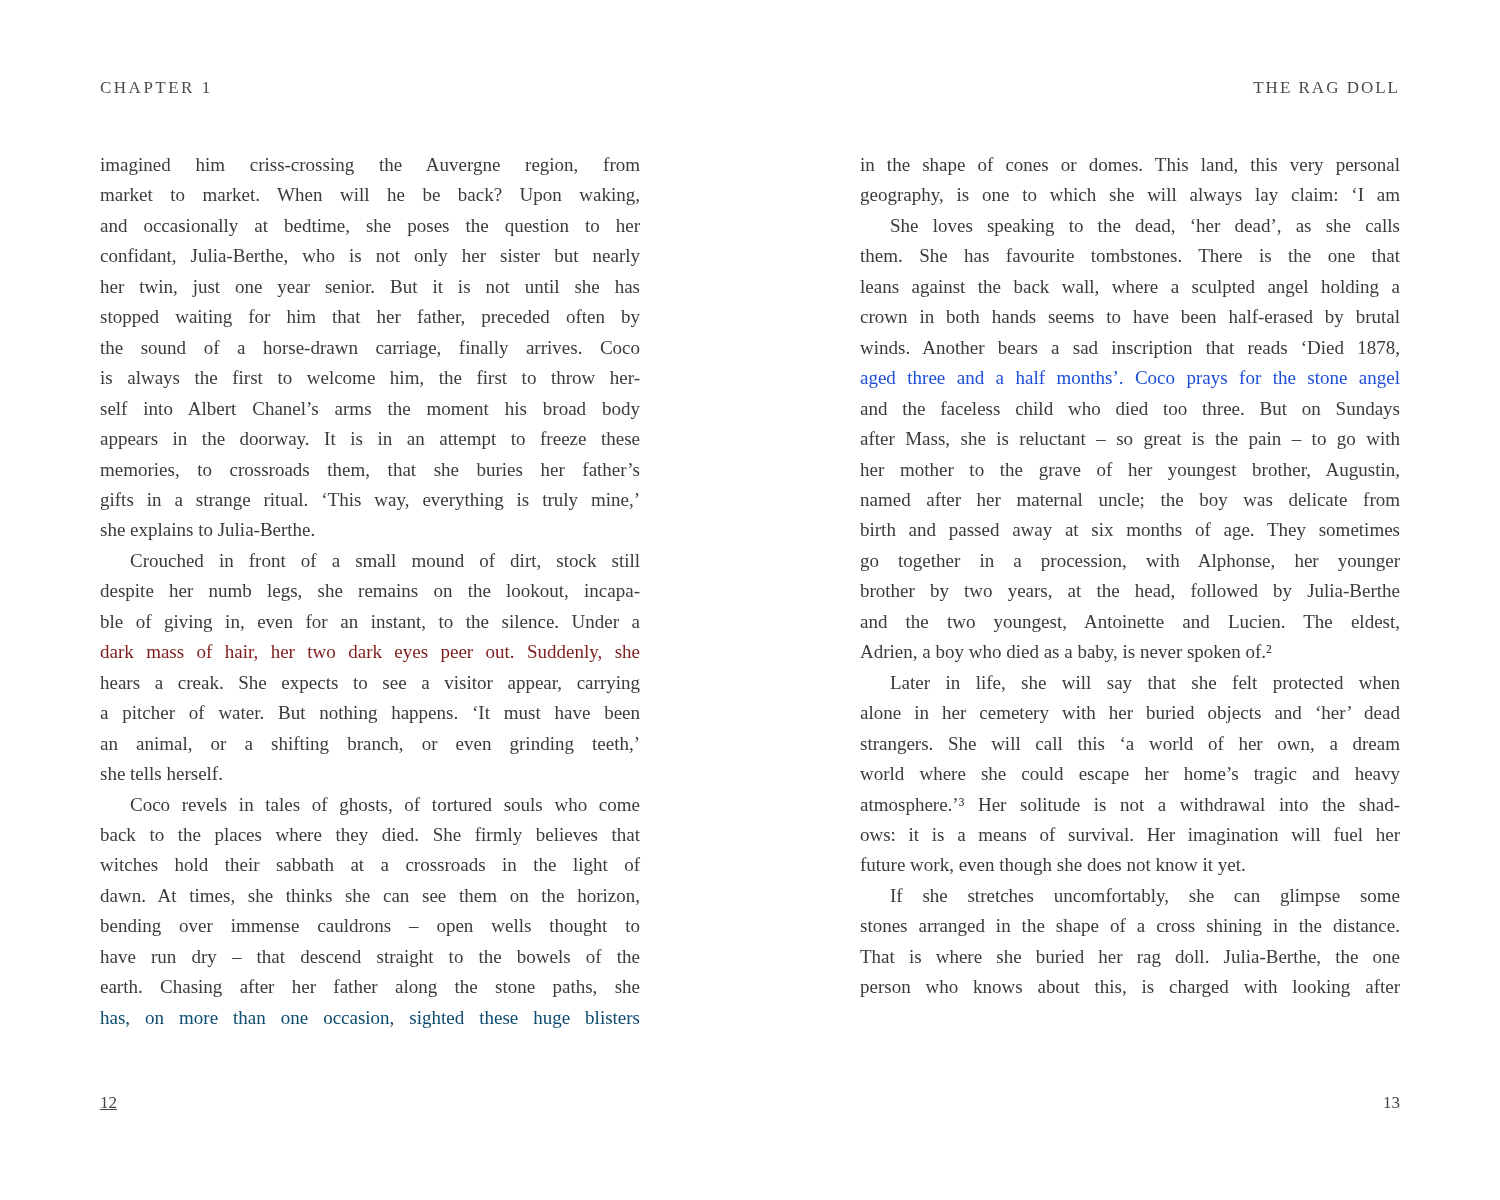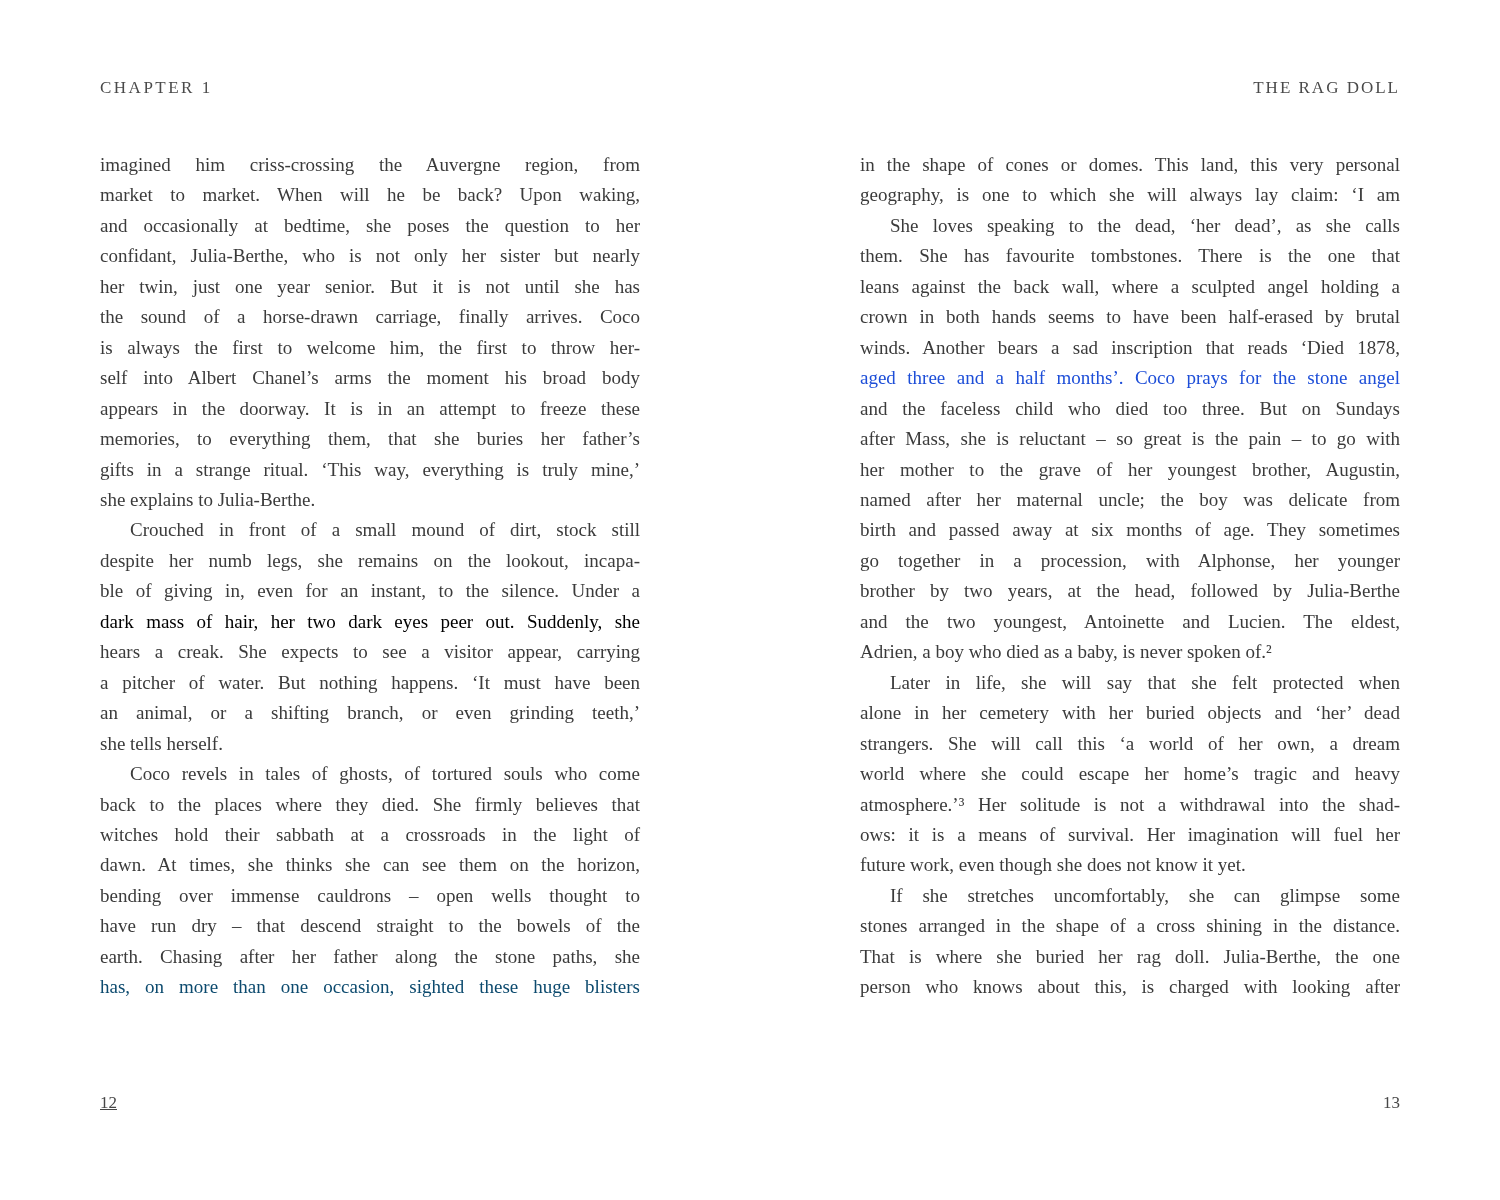--- a/index.html
+++ b/index.html
@@ -67,31 +67,32 @@
 <div class="spread" style="background: rgb(255, 255, 255);">
 
   <section class="page left">
     <header class="running-header" style="color: rgb(74, 74, 74);">CHAPTER 1</header>
     <div class="body-text">
         <div class="line" style="color: rgb(59, 59, 59);">imagined him criss-crossing the Auvergne region, from</div>
         <div class="line" style="color: rgb(59, 59, 59);">market to market. When will he be back? Upon waking,</div>
         <div class="line" style="color: rgb(59, 59, 59);">and occasionally at bedtime, she poses the question to her</div>
         <div class="line" style="color: rgb(59, 59, 59);">confidant, Julia-Berthe, who is not only her sister but nearly</div>
         <div class="line" style="color: rgb(59, 59, 59);">her twin, just one year senior. But it is not until she has</div>
+        <div class="line" style="color: rgb(59, 59, 59);">stopped waiting for him that her father, preceded often by</div>
         <div class="line" style="color: rgb(59, 59, 59);">the sound of a horse-drawn carriage, finally arrives. Coco</div>
         <div class="line" style="color: rgb(59, 59, 59);">is always the first to welcome him, the first to throw her-</div>
         <div class="line" style="color: rgb(59, 59, 59);">self into Albert Chanel’s arms the moment his broad body</div>
         <div class="line" style="color: rgb(59, 59, 59);">appears in the doorway. It is in an attempt to freeze these</div>
-        <div class="line" style="color: rgb(59, 59, 59);">memories, to everything them, that she buries her father’s</div>
+        <div class="line" style="color: rgb(59, 59, 59);">memories, to crossroads them, that she buries her father’s</div>
         <div class="line" style="color: rgb(59, 59, 59);">gifts in a strange ritual. ‘This way, everything is truly mine,’</div>
         <div class="line last" style="color: rgb(59, 59, 59);">she explains to Julia-Berthe.</div>
         <div class="line indent" style="color: rgb(59, 59, 59);">Crouched in front of a small mound of dirt, stock still</div>
         <div class="line" style="color: rgb(59, 59, 59);">despite her numb legs, she remains on the lookout, incapa-</div>
         <div class="line" style="color: rgb(59, 59, 59);">ble of giving in, even for an instant, to the silence. Under a</div>
-        <div class="line" style="color: #000000;">dark mass of hair, her two dark eyes peer out. Suddenly, she</div>
+        <div class="line" style="color: #7f1d1d;">dark mass of hair, her two dark eyes peer out. Suddenly, she</div>
         <div class="line" style="color: rgb(59, 59, 59);">hears a creak. She expects to see a visitor appear, carrying</div>
         <div class="line" style="color: rgb(59, 59, 59);">a pitcher of water. But nothing happens. ‘It must have been</div>
         <div class="line" style="color: rgb(59, 59, 59);">an animal, or a shifting branch, or even grinding teeth,’</div>
         <div class="line last" style="color: rgb(59, 59, 59);">she tells herself.</div>
         <div class="line indent" style="color: rgb(59, 59, 59);">Coco revels in tales of ghosts, of tortured souls who come</div>
         <div class="line" style="color: rgb(59, 59, 59);">back to the places where they died. She firmly believes that</div>
         <div class="line" style="color: rgb(59, 59, 59);">witches hold their sabbath at a crossroads in the light of</div>
         <div class="line" style="color: rgb(59, 59, 59);">dawn. At times, she thinks she can see them on the horizon,</div>
         <div class="line" style="color: rgb(59, 59, 59);">bending over immense cauldrons – open wells thought to</div>
         <div class="line" style="color: rgb(59, 59, 59);">have run dry – that descend straight to the bowels of the</div>

